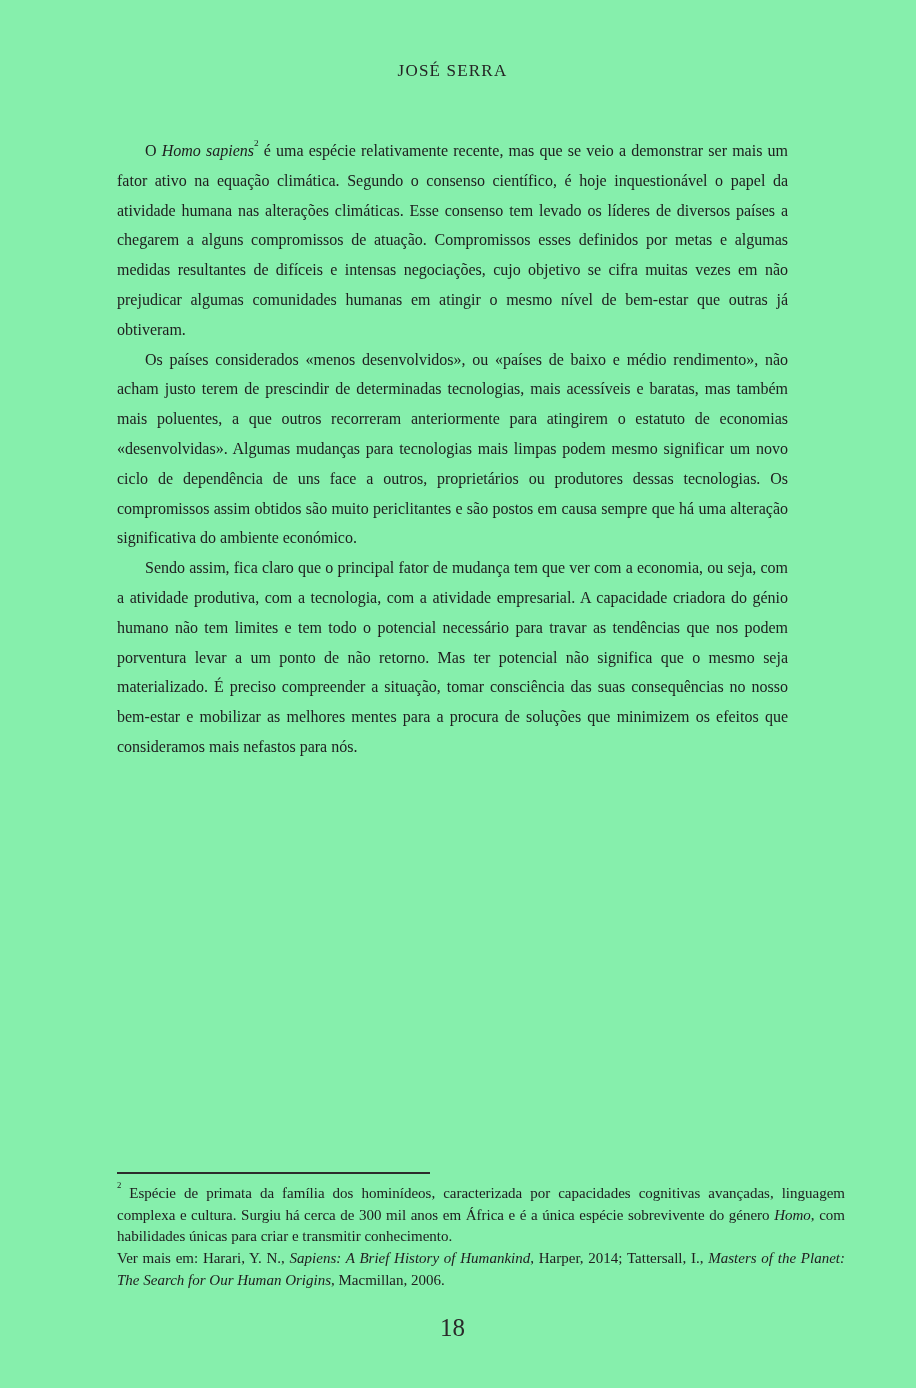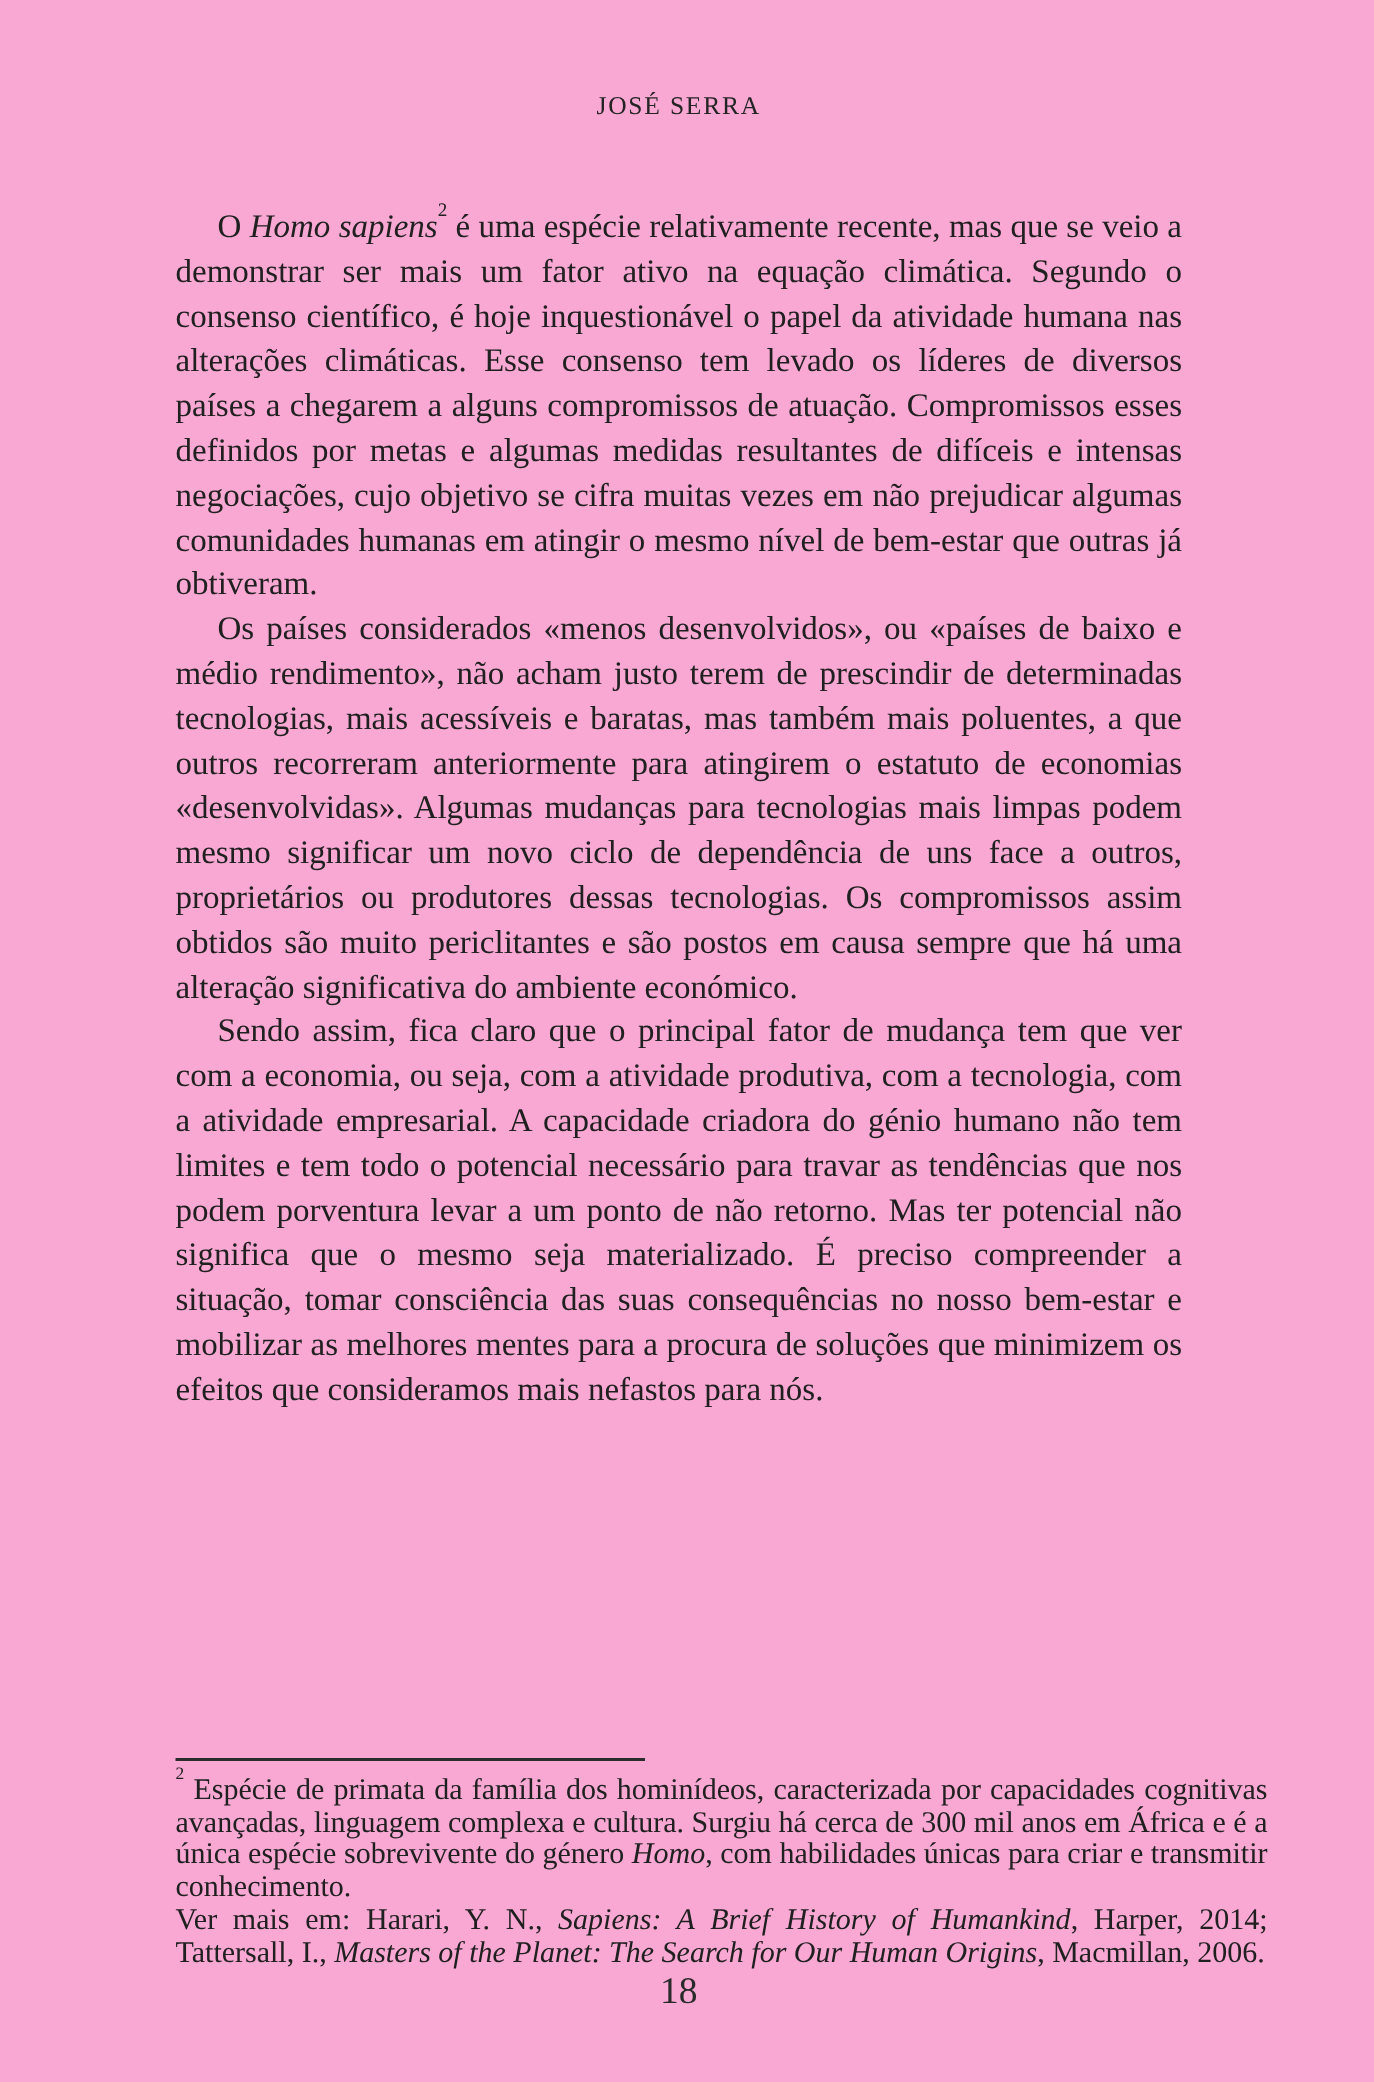--- a/index.html
+++ b/index.html
@@ -4,41 +4,41 @@
 <style>
   html, body {
     margin: 0;
     padding: 0;
     background: #ffffff;
   }
   .page {
     position: relative;
     width: 916px;
     height: 1388px;
-    background: #f9a8d4;
+    background: #86efac;
     color: #202020;
     font-family: "Liberation Serif", "DejaVu Serif", serif;
     overflow: hidden;
   }
   .running-header {
     position: absolute;
     top: 61px;
     left: 117px;
     width: 671px;
     text-align: center;
     font-size: 17px;
     letter-spacing: 1.2px;
     color: #242424;
   }
   .body-text {
     position: absolute;
     top: 136px;
     left: 117px;
     width: 671px;
-    font-size: 22px;
+    font-size: 16px;
     line-height: 29.8px;
     text-align: justify;
     hyphens: auto;
     -webkit-hyphens: auto;
   }
   .body-text p {
     margin: 0;
     text-indent: 28px;
   }
   .footnote-rule {
@@ -47,21 +47,21 @@
     top: 1172px;
     width: 313px;
     height: 2px;
     background: #2c2c2c;
   }
   .footnote {
     position: absolute;
     left: 117px;
     top: 1183px;
     width: 728px;
-    font-size: 20px;
+    font-size: 15px;
     line-height: 21.7px;
     text-align: justify;
     hyphens: auto;
     -webkit-hyphens: auto;
   }
   .footnote p {
     margin: 0;
   }
   .page-number {
     position: absolute;

